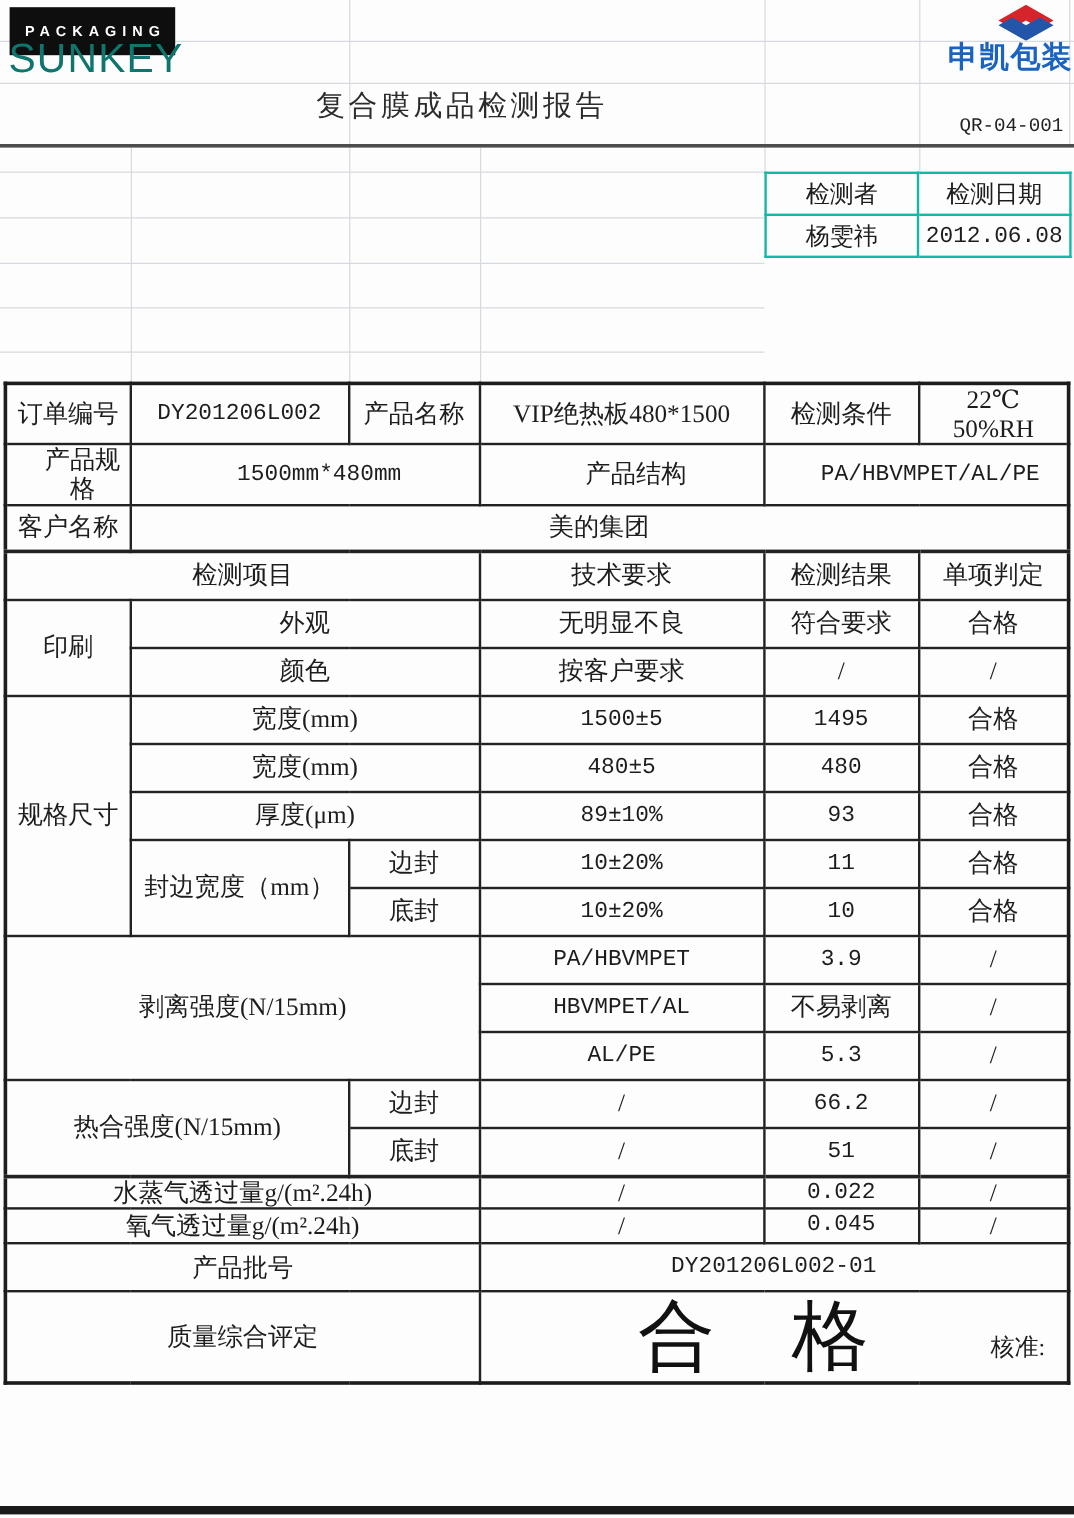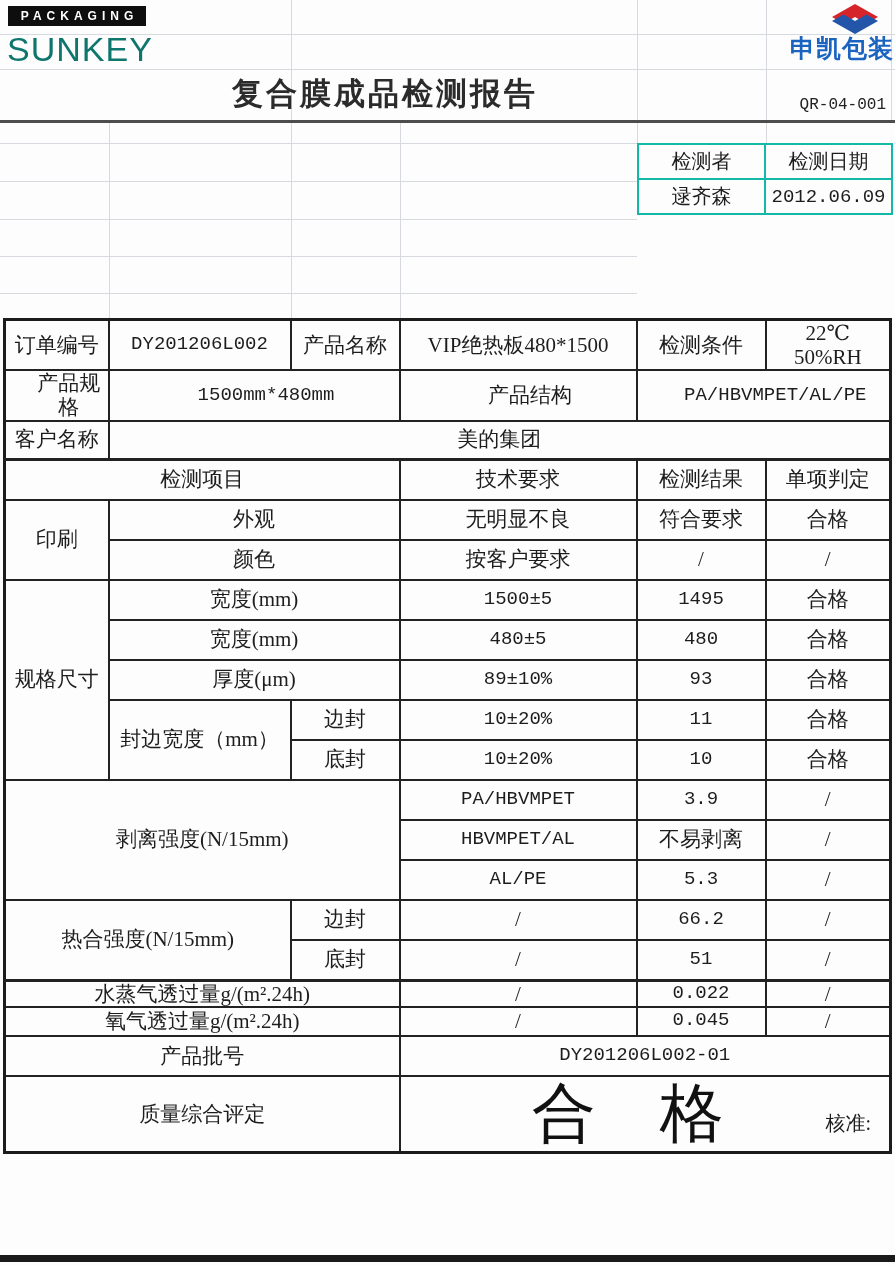--- a/index.html
+++ b/index.html
@@ -5,40 +5,40 @@
   html,body{margin:0;padding:0;background:#ffffff;}
   .page{
     position:relative;width:895px;height:1265px;background:#fdfdfd;
     font-family:"Liberation Serif","DejaVu Serif",serif;color:#1d1d1d;
     overflow:hidden;
   }
   
   .grid-svg{position:absolute;left:0;top:0;pointer-events:none;}
   
   .pack-box{
-    position:absolute;left:8px;top:6px;width:138px;height:20px;background:#0e0e0e;
+    position:absolute;left:8px;top:6px;width:138px;height:40px;background:#0e0e0e;
     color:#ffffff;display:flex;align-items:center;justify-content:center;
     font-family:"Liberation Sans","DejaVu Sans",sans-serif;font-weight:bold;
     font-size:12px;letter-spacing:5px;text-indent:5px;
   }
   .sunkey{
     position:absolute;left:7px;top:32px;
     font-family:"Liberation Sans","DejaVu Sans",sans-serif;font-weight:normal;
     font-size:34px;color:#0f766e;letter-spacing:1px;line-height:1;
   }
   .sk-mark{position:absolute;left:832px;top:4px;width:46px;height:30px;}
   .sk-name{
     position:absolute;left:790px;top:36px;width:104px;
     font-family:"Liberation Sans","DejaVu Sans",sans-serif;font-weight:bold;
     font-size:25px;color:#1b63c0;letter-spacing:1px;line-height:1;text-align:right;
   }
   
   .title{
     position:absolute;left:5px;top:74px;width:760px;text-align:center;
-    font-size:31px;letter-spacing:3px;color:#2b2b2b;line-height:1.3;font-weight:bold;
+    font-size:24px;letter-spacing:3px;color:#2b2b2b;line-height:1.3;
   }
   .doc-num{
     position:absolute;left:768px;top:96px;width:118px;text-align:right;
     font-size:16px;color:#222;padding-right:3px;font-family:Liberation Mono, monospace;
   }
   .title-rule{position:absolute;left:0;top:120px;width:895px;height:3px;background:#4d4d4d;}
   
   table{border-collapse:collapse;table-layout:fixed;}
   .sign{position:absolute;left:637px;top:143px;}
   .sign td{
@@ -103,22 +103,22 @@
   <div class="doc-num">QR-04-001</div>
   <div class="title-rule"></div>
 
   <table class="sign">
     <tbody>
         <tr>
       <td class="c0">检测者</td>
       <td>检测日期</td>
     </tr>
     <tr>
-      <td class="c0">逯齐森</td>
-      <td class="lt">2012.06.09</td>
+      <td class="c0">杨雯祎</td>
+      <td class="lt">2012.06.08</td>
     </tr>
   </tbody>
     </table>
 
   <table class="main">
     <colgroup>
         <col style="width:104px">
         <col style="width:182px">
         <col style="width:109px">
         <col style="width:237px">

